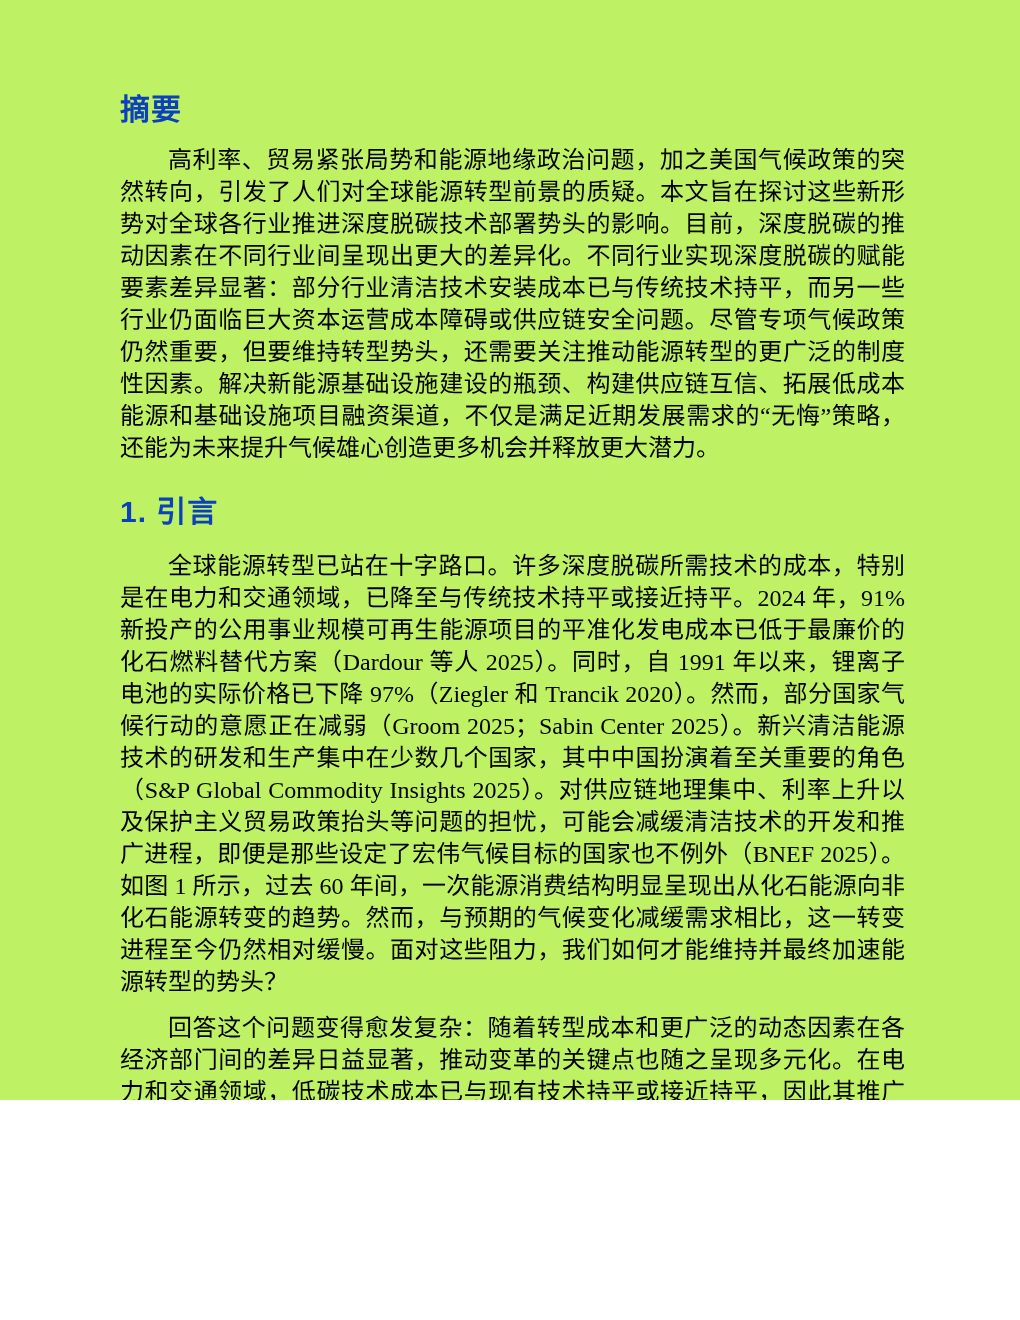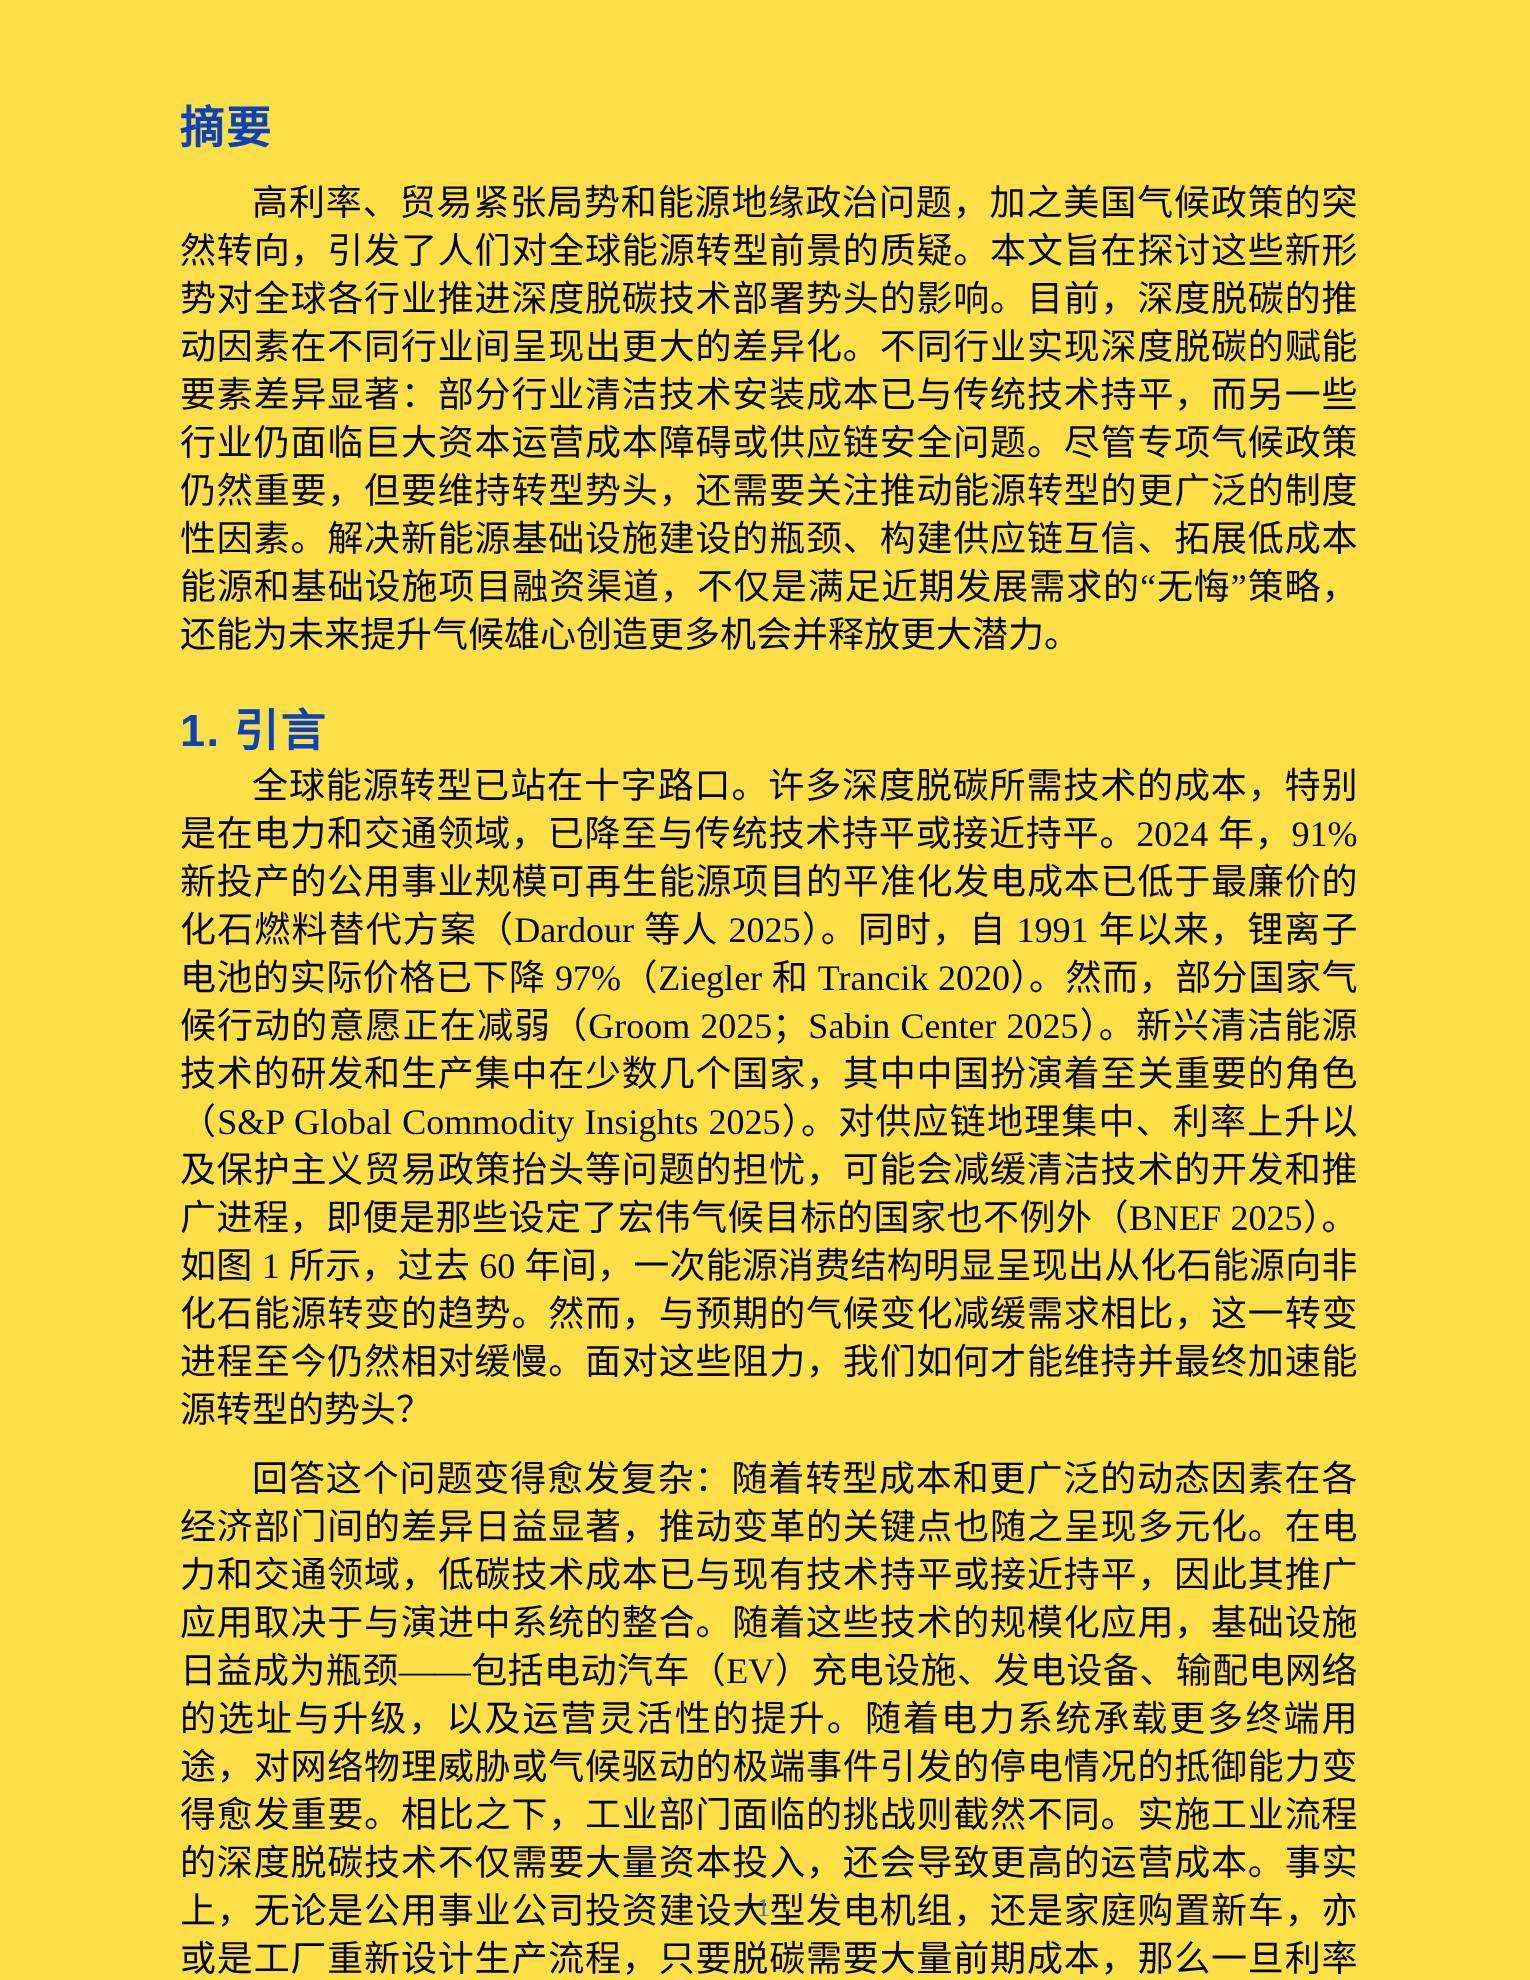--- a/index.html
+++ b/index.html
@@ -1,39 +1,39 @@
 <!DOCTYPE html>
 <html lang="zh-CN"><head>
   <meta charset="utf-8">
   <style>
     * { margin: 0; padding: 0; box-sizing: border-box; }
     html, body { background: #ffffff; }
     .page {
       position: relative;
       width: 1020px;
-      height: 1320px;
+      height: 1100px;
       margin: 0 auto;
-      background: #fde047;
-      padding: 68px 115px 0 120px;
+      background: #bef264;
+      padding: 92px 115px 0 120px;
       overflow: hidden;
       font-family: "Liberation Serif", "DejaVu Serif", serif;
       color: #000000;
     }
     .heading {
       font-family: "Liberation Sans", "DejaVu Sans", sans-serif;
       font-weight: 700;
       font-size: 30px;
       line-height: 1.2;
       color: #0b41bd;
       margin-bottom: 16px;
       letter-spacing: 1px;
     }
     .heading.intro {
       margin-top: 30px;
-      margin-bottom: 3px;
+      margin-bottom: 20px;
     }
     .body-para {
       font-size: 24px;
       line-height: 32px;
       text-align: justify;
       text-indent: 2em;
       color: #000000;
       word-break: break-word;
     }
     .body-para + .body-para {

